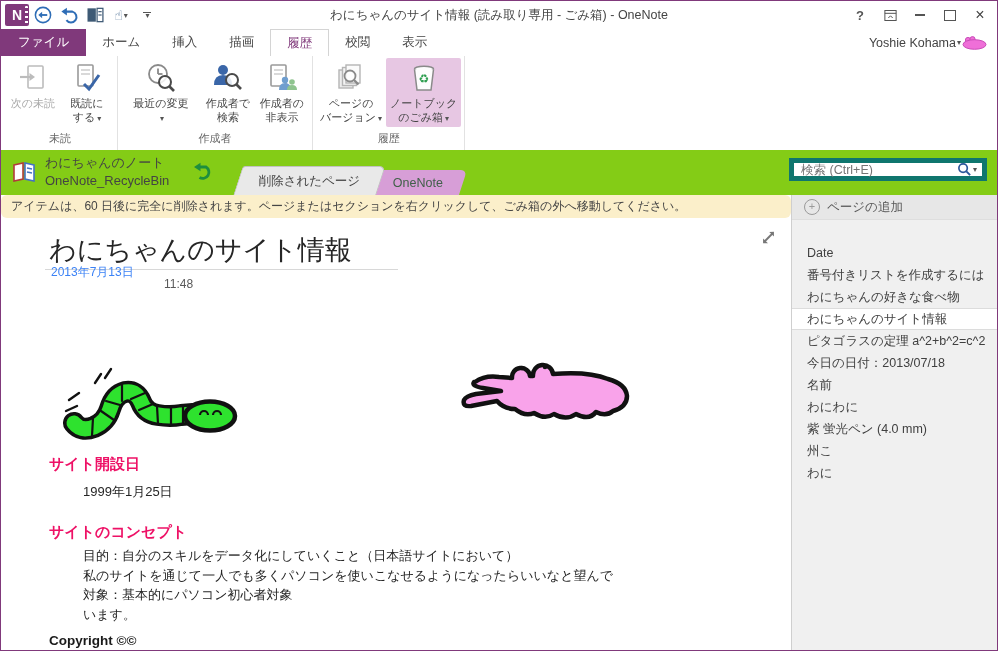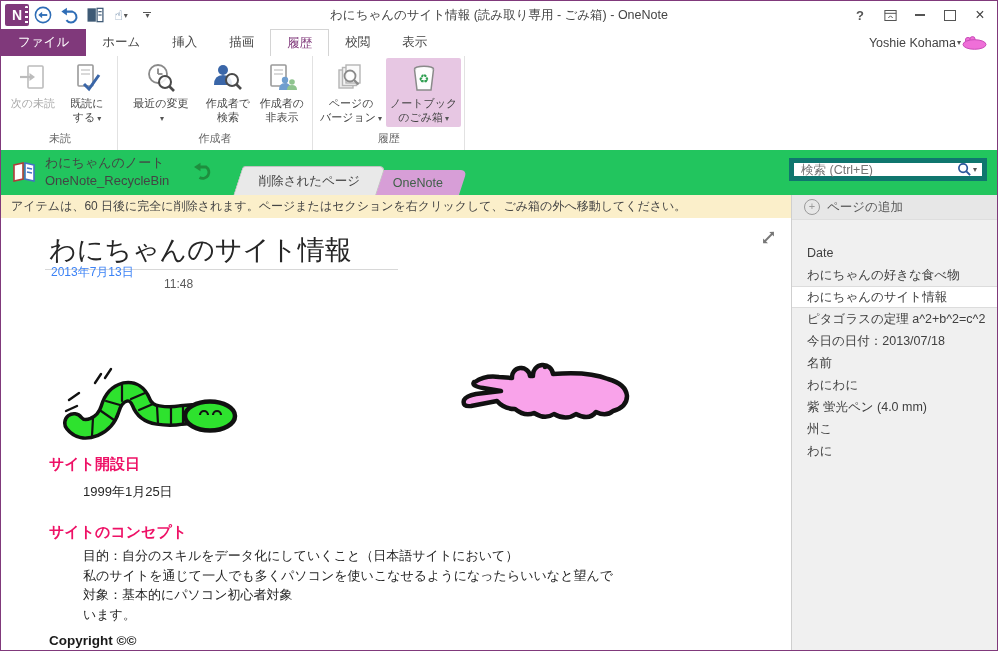--- a/index.html
+++ b/index.html
@@ -32,35 +32,35 @@
   .rbtns{display:flex;align-items:flex-start;}
   .rbtn{display:flex;flex-direction:column;align-items:center;padding:2px 4px;font-size:11px;line-height:13.5px;color:#444;min-width:46px;border-radius:2px;}
   .rbtn .ricon{height:36px;display:flex;align-items:center;justify-content:center;margin-bottom:1px;}
   .rbtn.disabled{color:#a8a8a8;}
   .rbtn.hl{background:#e7c7e3;}
   .rlabel{text-align:center;font-size:11px;color:#666;padding:2px 0 3px 0;}
   .dd{font-size:8px;color:#555;margin-left:2px;}
   .collapse-ribbon{position:absolute;right:38px;top:130px;}
 
   
-  .navbar{position:absolute;left:0;top:149px;width:100%;height:45px;background:#22c55e;}
+  .navbar{position:absolute;left:0;top:149px;width:100%;height:45px;background:#84cc16;}
   .nb-icon{position:absolute;left:10px;top:10px;}
   .nb-title{position:absolute;left:44px;top:4px;font-size:13px;color:#444;line-height:18px;white-space:nowrap;}
   .nb-sub{display:flex;align-items:center;gap:6px;flex-direction:column;}
   .nav-undo{position:absolute;left:192px;top:12px;}
   .sectabs{position:absolute;left:237px;top:13px;height:32px;display:flex;align-items:flex-end;}
   .sec-tab{position:relative;height:28px;display:flex;align-items:center;padding:0 20px;font-size:12.5px;transform:skewX(-18deg);border-radius:3px 6px 0 0;margin-right:-8px;}
   .sec-tab>span{transform:skewX(18deg);display:inline-block;}
   .sec-tab.t1{background:#e9e9e9;border:1px solid #c2c2c2;border-bottom:none;color:#444;z-index:2;height:28px;}
   .sec-tab.t2{background:#d79ed7;color:#41604a;z-index:1;height:25px;}
   .searchbox{position:absolute;left:788px;top:8px;width:198px;height:23px;border:5px solid #0f766e;background:#fff;display:flex;align-items:center;padding:0 5px;box-sizing:border-box;}
   .searchbox input{flex:1;border:none;outline:none;font-size:12.5px;color:#555;font-family:inherit;background:transparent;min-width:0;}
 
   
-  .notice{position:absolute;left:0;top:194px;width:790px;height:23px;background:#fbefca;font-size:12px;color:#454545;line-height:23px;padding-left:10px;box-sizing:border-box;white-space:nowrap;overflow:hidden;}
+  .notice{position:absolute;left:0;top:194px;width:790px;height:23px;background:#fbefca;font-size:12px;color:#454545;line-height:23px;padding-left:10px;box-sizing:border-box;white-space:nowrap;overflow:hidden;border-radius:6px;}
 
   
   .content{position:absolute;left:0;top:217px;width:790px;height:433px;background:#fff;overflow:hidden;}
   .expand-ic{position:absolute;left:760px;top:12px;}
   .page-title{position:absolute;left:48px;top:14px;font-size:27px;color:#262626;white-space:nowrap;}
   .title-rule{position:absolute;left:44px;top:51px;width:353px;border-bottom:1px solid #d8d8d8;}
   .date-row{position:absolute;left:50px;top:46px;font-size:12px;color:#3b82f6;}
   .time-val{position:absolute;left:163px;top:59px;font-size:12px;color:#595959;}
   .h-pink{position:absolute;font-size:15px;font-weight:bold;color:#ee1166;white-space:nowrap;}
   .body-line{font-size:13px;color:#262626;line-height:19.5px;white-space:nowrap;}
@@ -378,20 +378,21 @@
     <div class="copyright">Copyright ©©</div>
   </div>
 
   <div class="sidebar">
     <div class="sb-header">
       <span class="plus-circle">+</span>
       <span>ページの追加</span>
     </div>
     <div class="sb-list">
       <div class="sb-item">Date</div>
+      <div class="sb-item">番号付きリストを作成するには</div>
       <div class="sb-item">わにちゃんの好きな食べ物</div>
       <div class="sb-item selected">わにちゃんのサイト情報</div>
       <div class="sb-item">ピタゴラスの定理  a^2+b^2=c^2</div>
       <div class="sb-item">今日の日付：2013/07/18</div>
       <div class="sb-item">名前</div>
       <div class="sb-item">わにわに</div>
       <div class="sb-item">紫 蛍光ペン (4.0 mm)</div>
       <div class="sb-item">州こ</div>
       <div class="sb-item">わに</div>
     </div>

